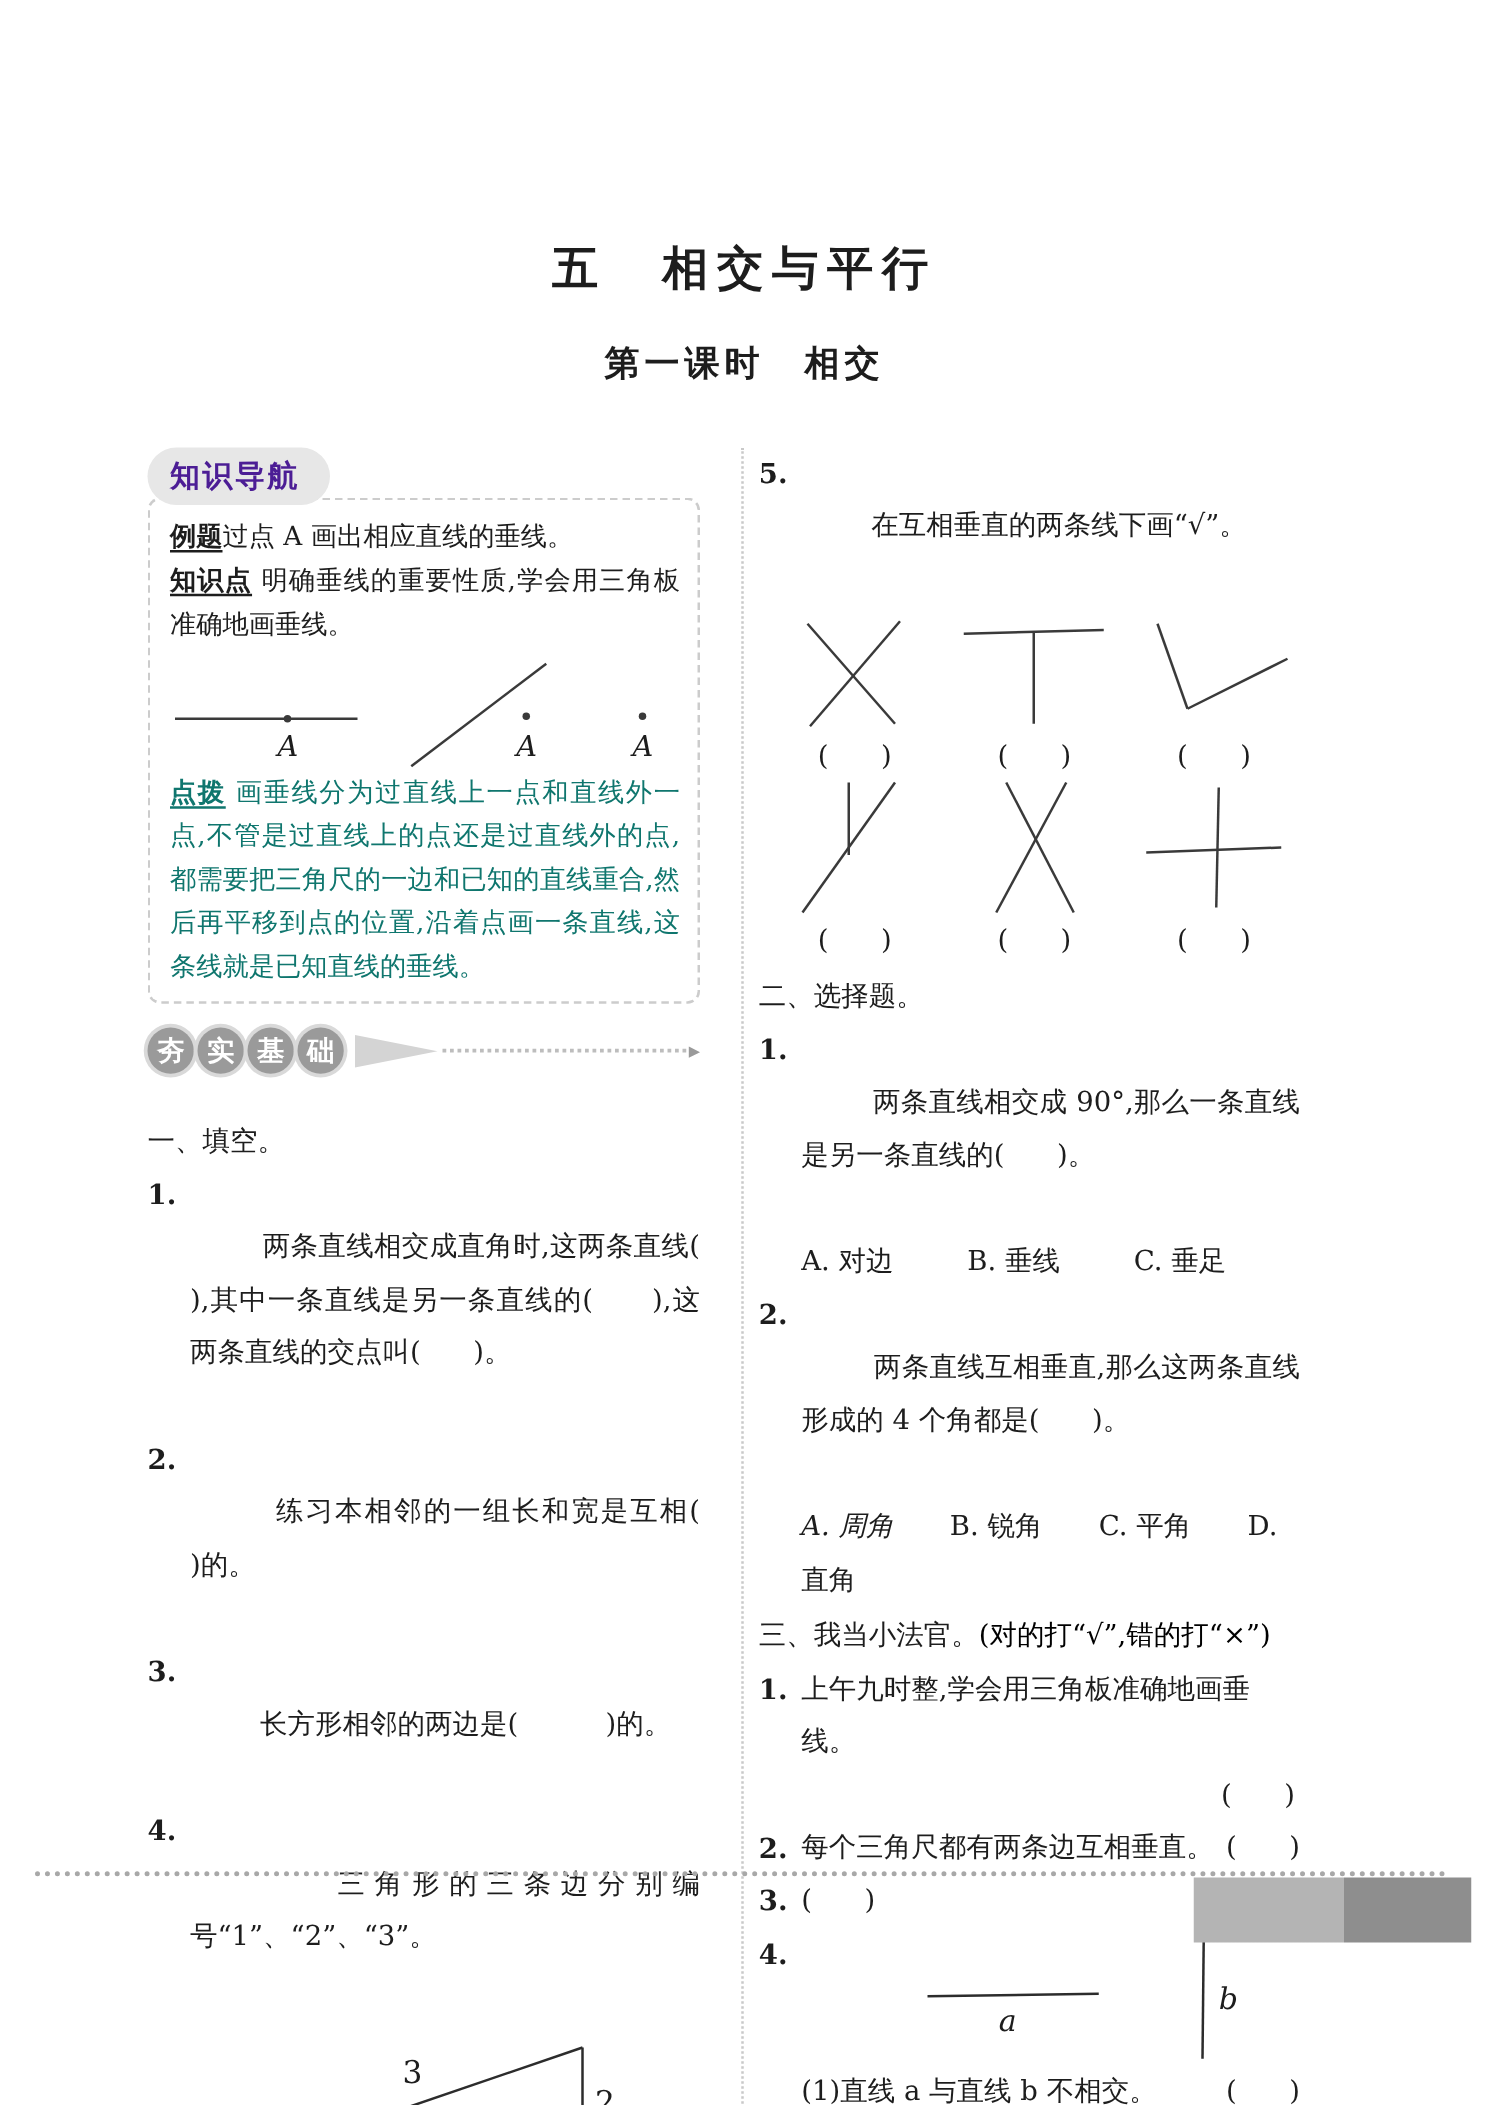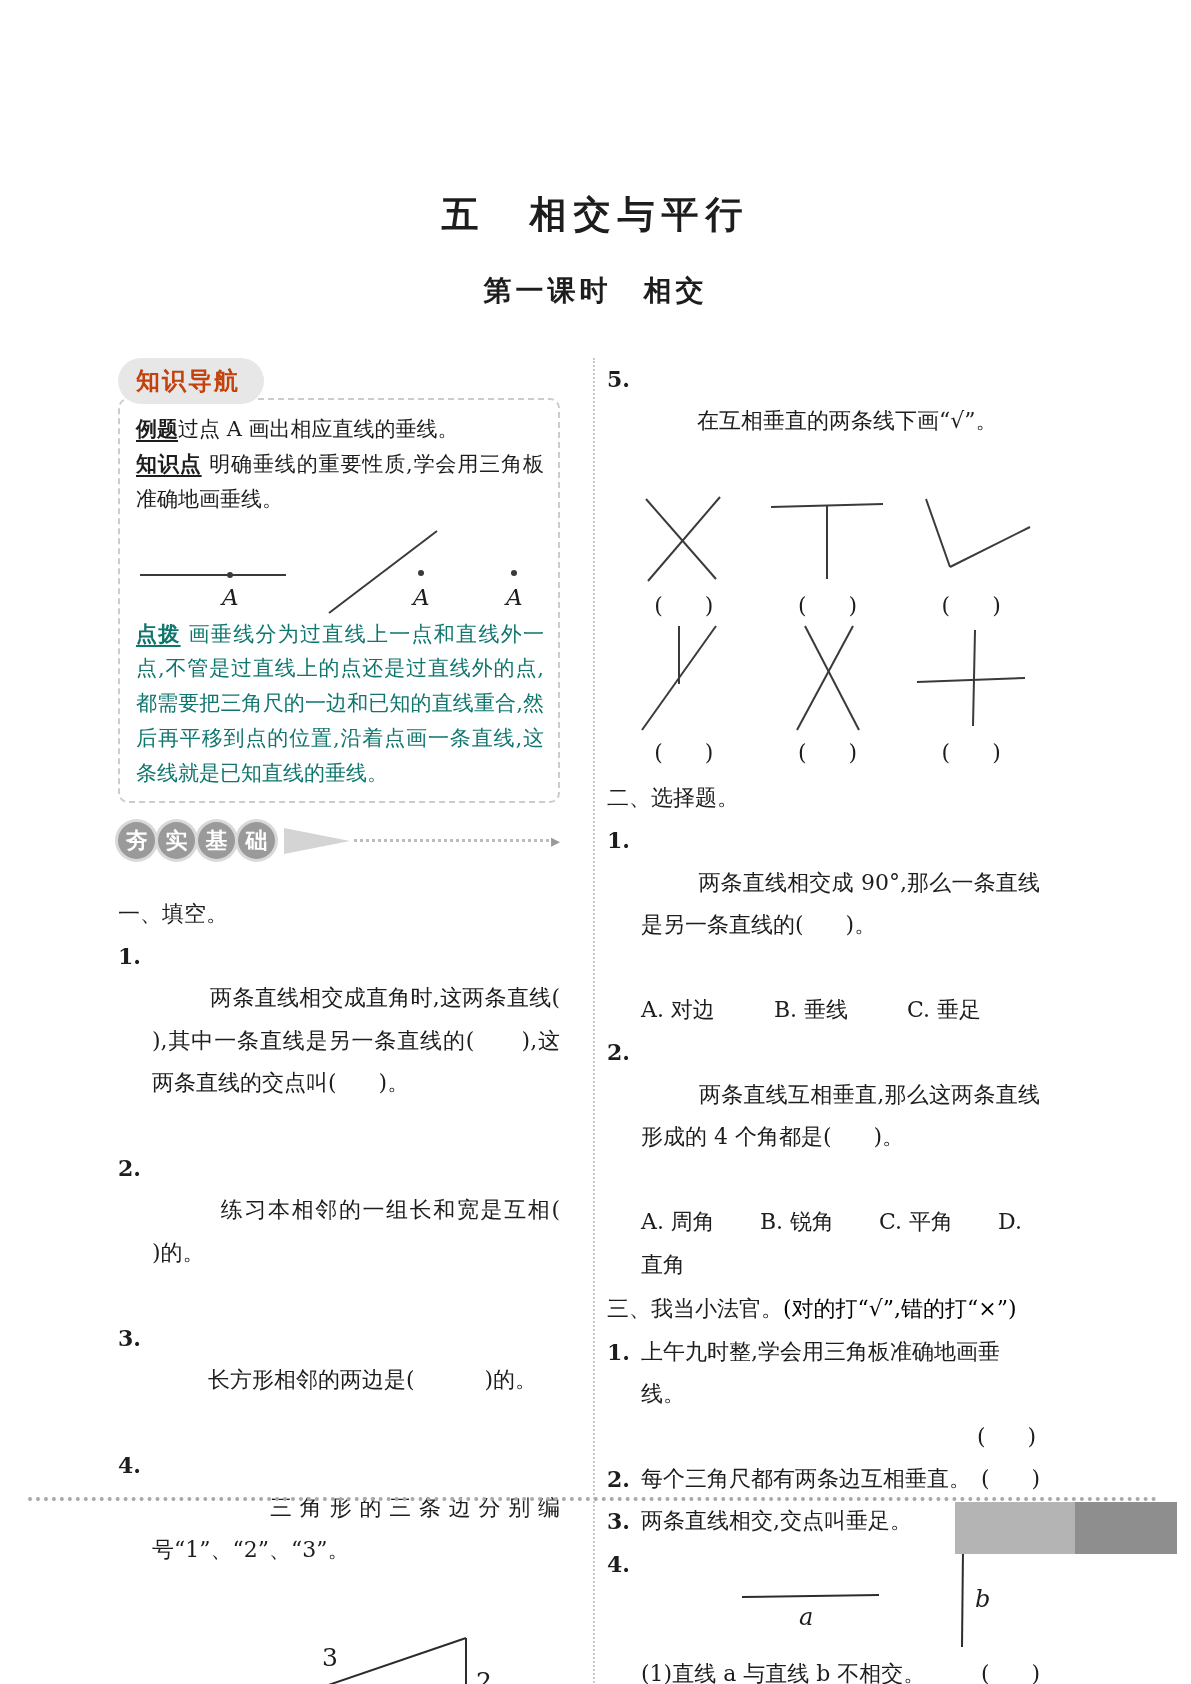--- a/index.html
+++ b/index.html
@@ -21,21 +21,21 @@
 
   .columns{position:absolute;left:118px;top:358px;width:922px;display:flex;}
   .col-left{width:442px;flex:0 0 442px;}
   .col-right{
     width:433px;flex:0 0 433px;margin-left:33px;padding-left:12px;
     border-left:2px dotted #c9c9c9;
   }
 
   
   .nav-badge{
-    display:inline-block;background:#e7e7e7;color:#c2410c;
+    display:inline-block;background:#e7e7e7;color:#4c1d95;
     font-family:"DejaVu Sans", sans-serif;font-weight:700;font-size:24px;
     padding:7px 24px 7px 18px;border-radius:26px;letter-spacing:2px;
     position:relative;z-index:2;
   }
   .nav-box{
     border:2px dashed #cccccc;border-radius:10px;margin-top:-6px;
     padding:12px 14px 10px 16px;font-size:21px;line-height:1.66;
     text-align:justify;
   }
   .nav-box p{margin:0;white-space:pre-wrap;}
@@ -243,42 +243,41 @@
       <div class="opt-row">
         <span class="opt">A. 对边</span>
         <span class="opt">B. 垂线</span>
         <span class="opt">C. 垂足</span>
       </div>
 
       <div class="q">
         <span class="no">2.</span><span>两条直线互相垂直,那么这两条直线形成的 4 个角都是(      )。</span>
       </div>
       <div class="opt-row">
-        <span class="opt" style="margin-right:38px;">A. 周角</span>
+        <span class="opt" style="margin-right:38px;font-style:italic;">A. 周角</span>
         <span class="opt" style="margin-right:38px;">B. 锐角</span>
         <span class="opt" style="margin-right:38px;">C. 平角</span>
         <span class="opt">D. 直角</span>
       </div>
 
       <div class="judge-title"><span>三、我当小法官。</span><span class="judge-note">(对的打“√”,错的打“×”)</span></div>
 
       <div class="jrow">
         <span class="no">1.</span>
         <span class="jtext">上午九时整,学会用三角板准确地画垂线。</span>
       </div>
       <div class="paren-line">(      )</div>
 
       <div class="jrow">
         <span class="no">2.</span>
         <span class="jtext">每个三角尺都有两条边互相垂直。</span>
         <span class="paren">(      )</span>
       </div>
       <div class="jrow">
         <span class="no">3.</span>
-        <span class="jtext">两条直线相交,交点叫垂足。</span>
         <span class="paren">(      )</span>
       </div>
 
       <div class="jrow">
         <span class="no">4.</span>
         <span class="jtext"></span>
       </div>
 
       <div class="ab-diagram">
         <svg width="400" height="108" viewBox="0 0 400 108">

